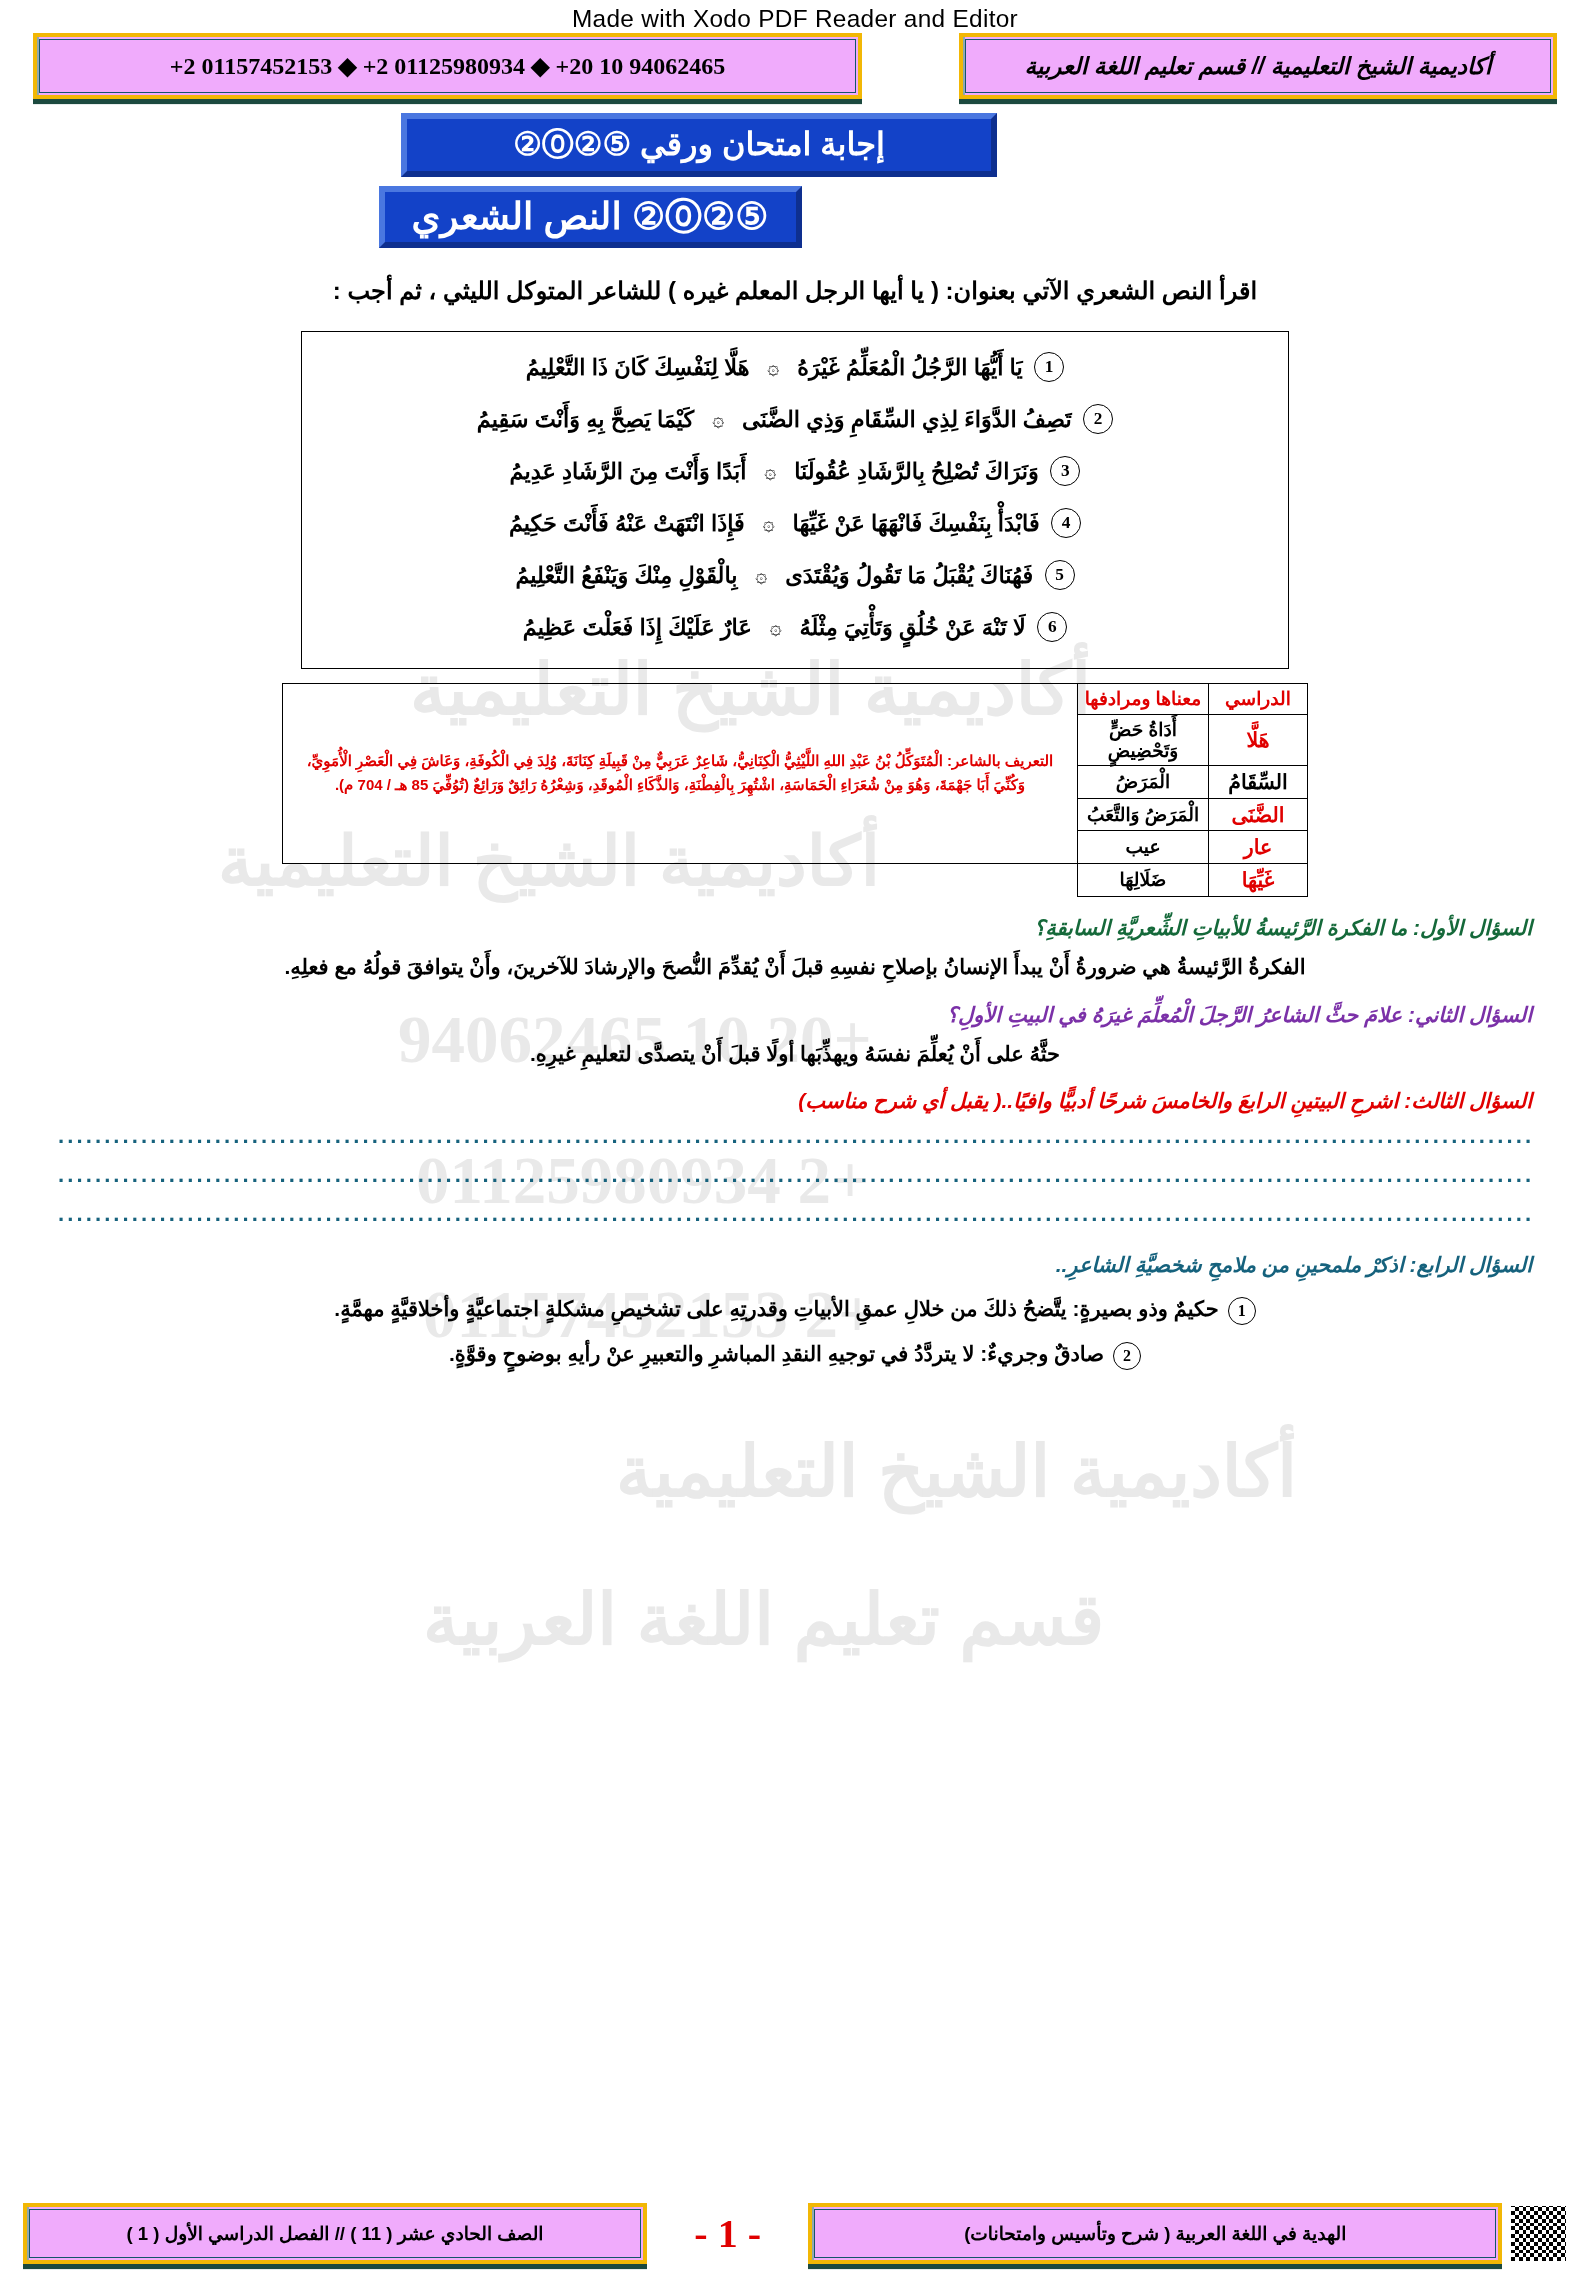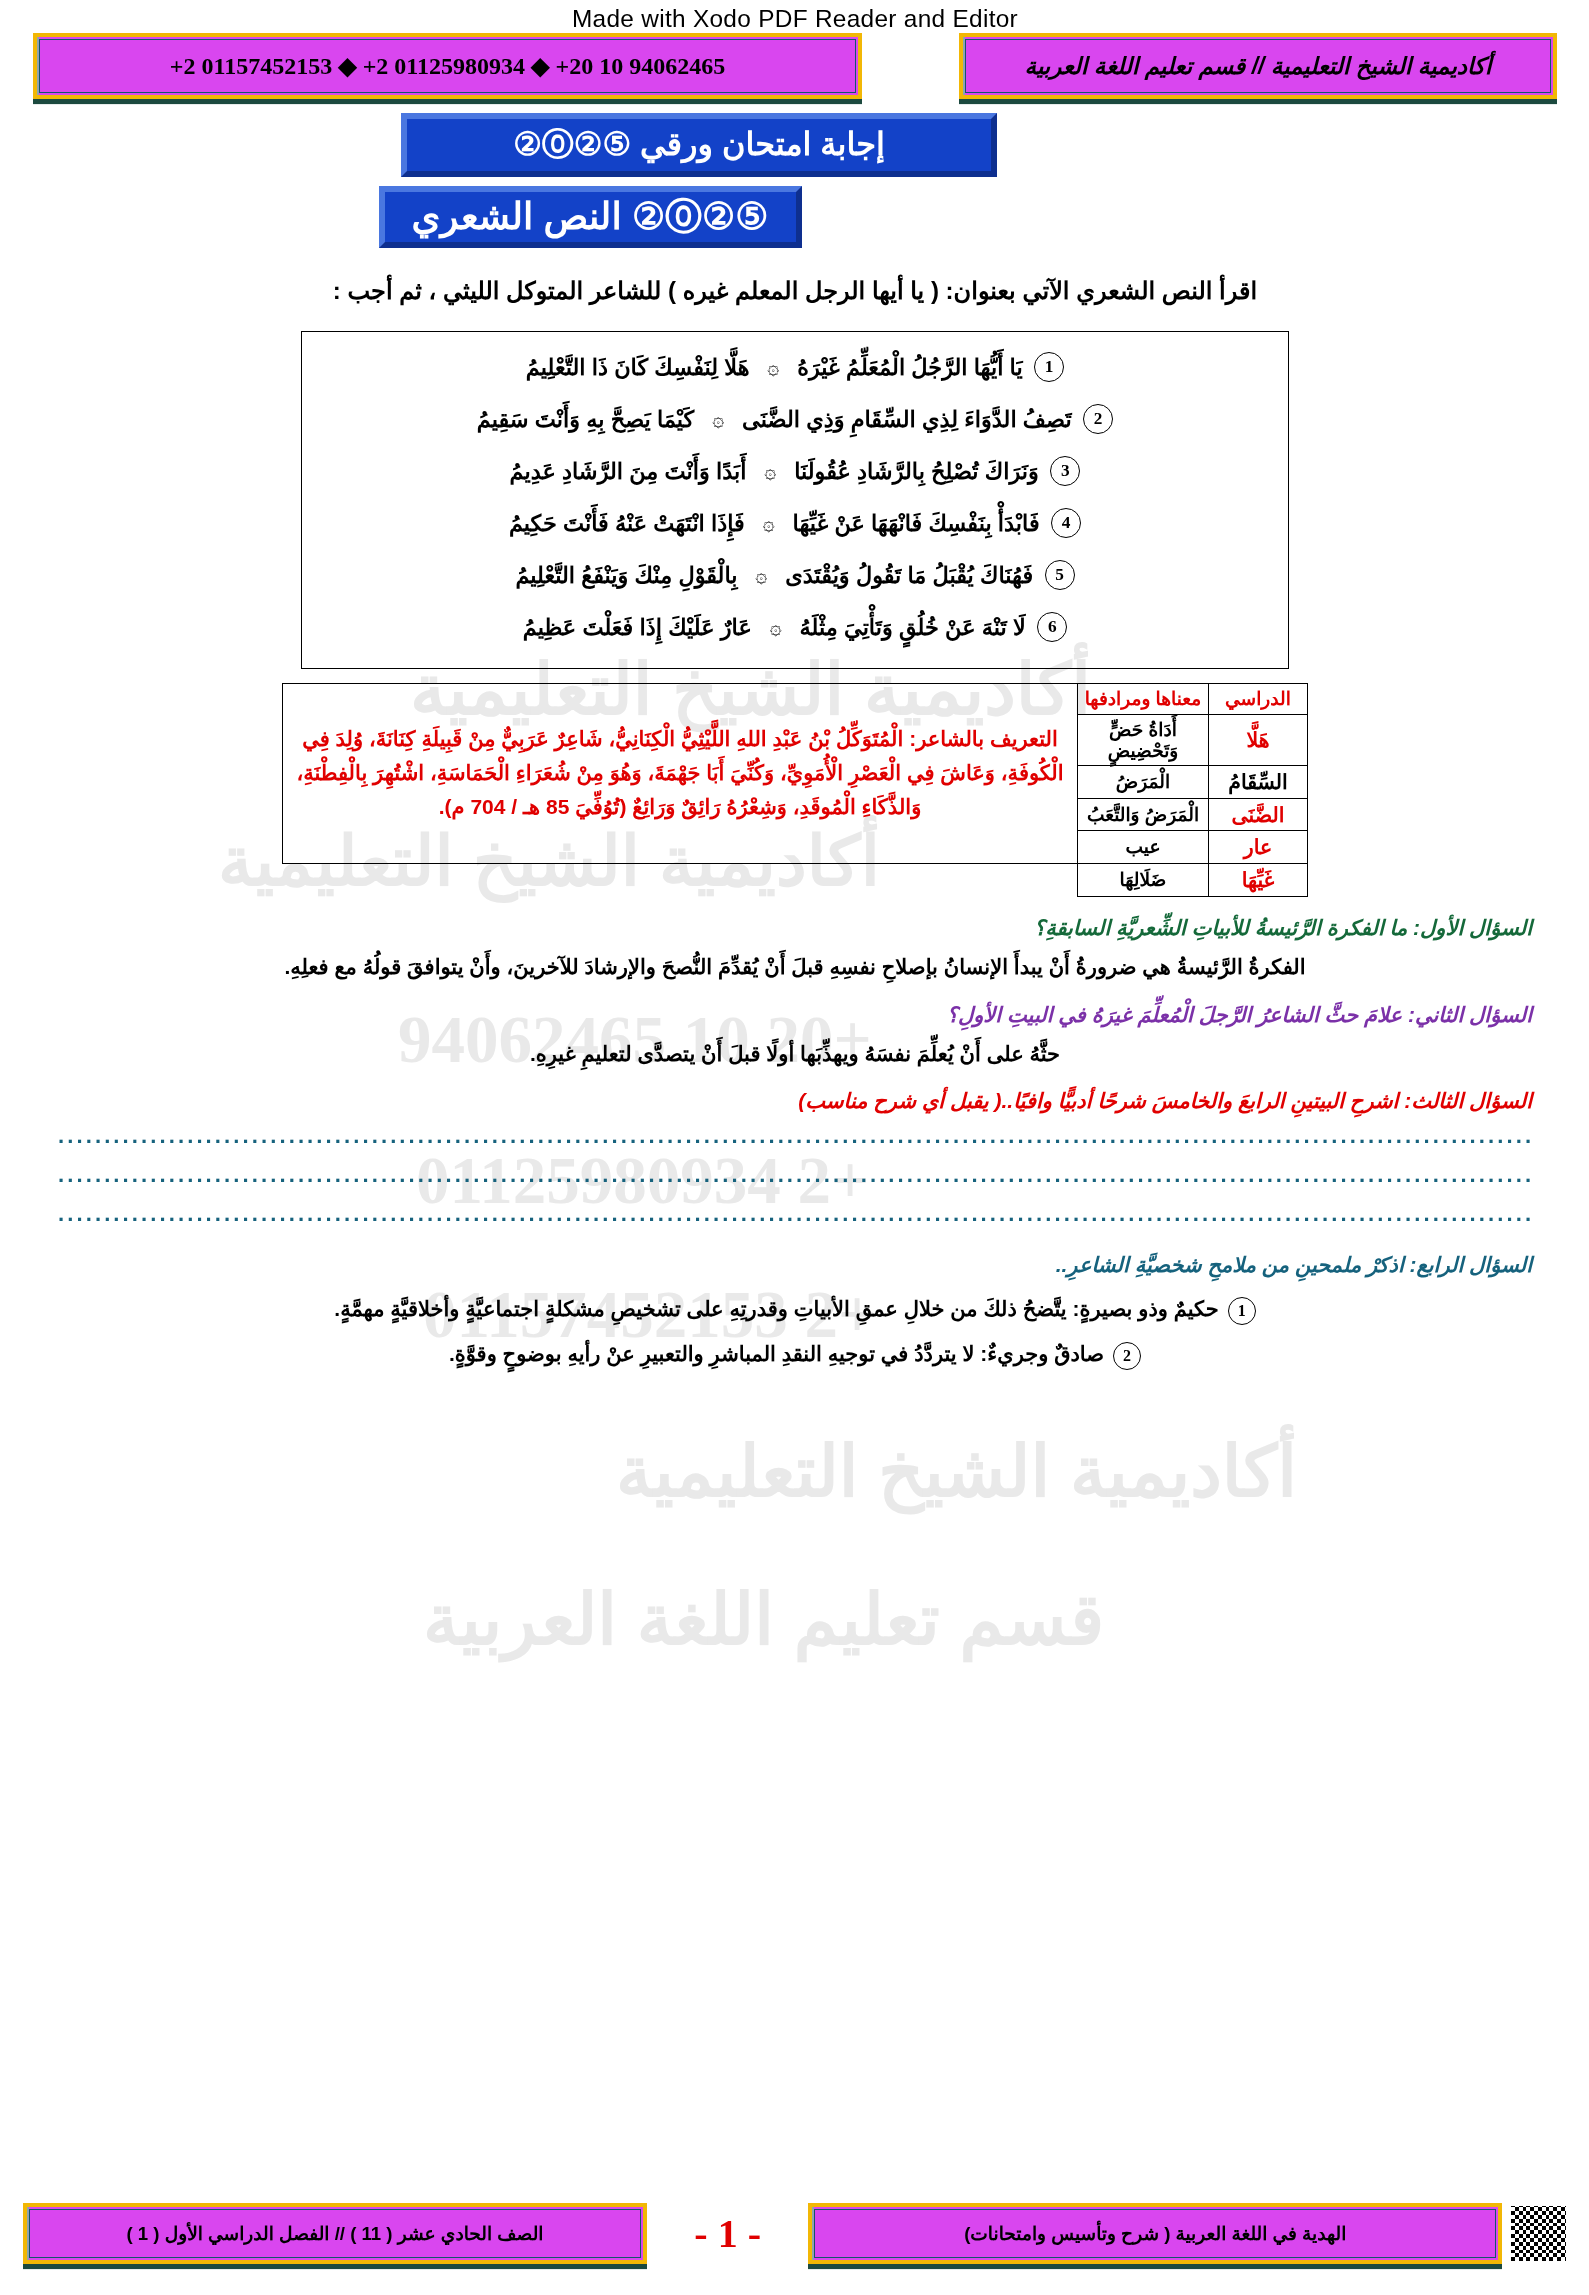--- a/index.html
+++ b/index.html
@@ -56,21 +56,21 @@
   
   .header-row {
     display: flex;
     justify-content: space-between;
     align-items: flex-start;
     padding: 0 33px;
     box-sizing: border-box;
     direction: ltr;
   }
   .plaque {
-    background: #d946ef;
+    background: #f0abfc;
     border: 4.5px solid #f2b705;
     box-shadow: 0 5.1px 0 0 #1c4a3f, 1.9px 0 0 0 #8aa9ad inset;
     position: relative;
     display: flex;
     align-items: center;
     justify-content: center;
   }
   .plaque::before {
     content: "";
     position: absolute;
@@ -228,21 +228,21 @@
     font-size: 20.5px;
   }
   .word-cell.black { color: #000; }
   .mean-cell {
     color: #000;
     font-size: 18.6px;
     line-height: 1.15;
   }
   .bio-cell {
     color: #e00000;
-    font-size: 21px;
+    font-size: 15px;
     line-height: 1.62;
     text-align: center;
     padding: 9px 18px;
   }
 
   
   .qblock { margin: 0 58px; direction: rtl; }
   .q-line {
     font-family: "Liberation Sans", sans-serif;
     font-weight: bold;

